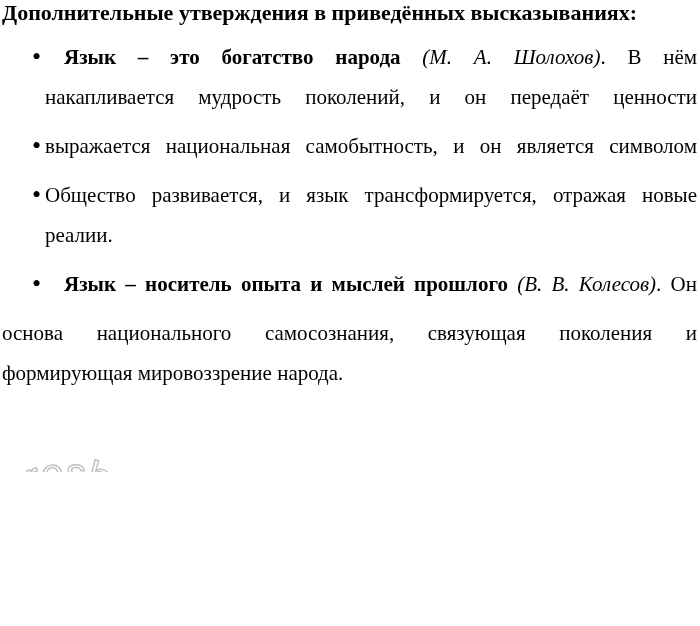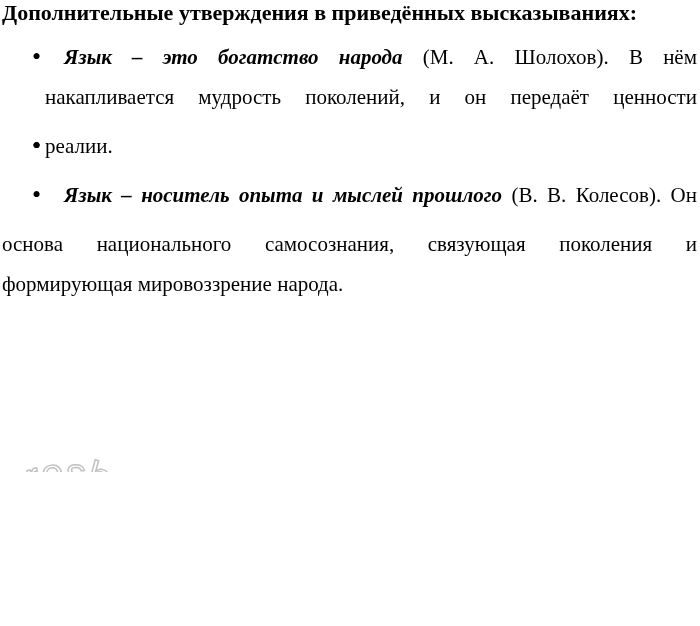--- a/index.html
+++ b/index.html
@@ -30,22 +30,22 @@
   }
   .line {
     line-height: 40px;
     text-align: justify;
     text-align-last: justify;
     white-space: normal;
   }
   .line.last { text-align-last: left; }
   .bullet .line.first { text-indent: 19px; }
   .closing { margin-top: 9px; }
-  span.b { font-weight: bold; font-style: italic; }
-  span.i { }
+  span.b { font-weight: bold; }
+  span.i { font-style: italic; }
   .wm {
     position: absolute;
     left: 6px; top: 440px;
     pointer-events: none;
   }
   .wm text {
     font-family: "Liberation Sans", "DejaVu Sans", sans-serif;
     fill: none;
     stroke: #c2c2c2;
     stroke-width: 1.5;
@@ -64,26 +64,28 @@
       <span class="dot">•</span>
       <div class="lines">
           <div class="line first"><span class="b">Язык – это богатство народа</span><span class="i"> (М. А. Шолохов)</span><span class="r">. В нём</span></div>
           <div class="line"><span class="r">накапливается мудрость поколений, и он передаёт ценности</span></div>
         </div>
     </div>
 
     <div class="bullet">
       <span class="dot">•</span>
       <div class="lines">
+          <div class="line"><span class="r">выражается национальная самобытность, и он является символом</span></div>
         </div>
     </div>
 
     <div class="bullet">
       <span class="dot">•</span>
       <div class="lines">
+          <div class="line"><span class="r">Общество развивается, и язык трансформируется, отражая новые</span></div>
           <div class="line last"><span class="r">реалии.</span></div>
         </div>
     </div>
 
     <div class="bullet">
       <span class="dot">•</span>
       <div class="lines">
           <div class="line first"><span class="b">Язык – носитель опыта и мыслей прошлого</span><span class="i"> (В. В. Колесов)</span><span class="r">. Он</span></div>
         </div>
     </div>

